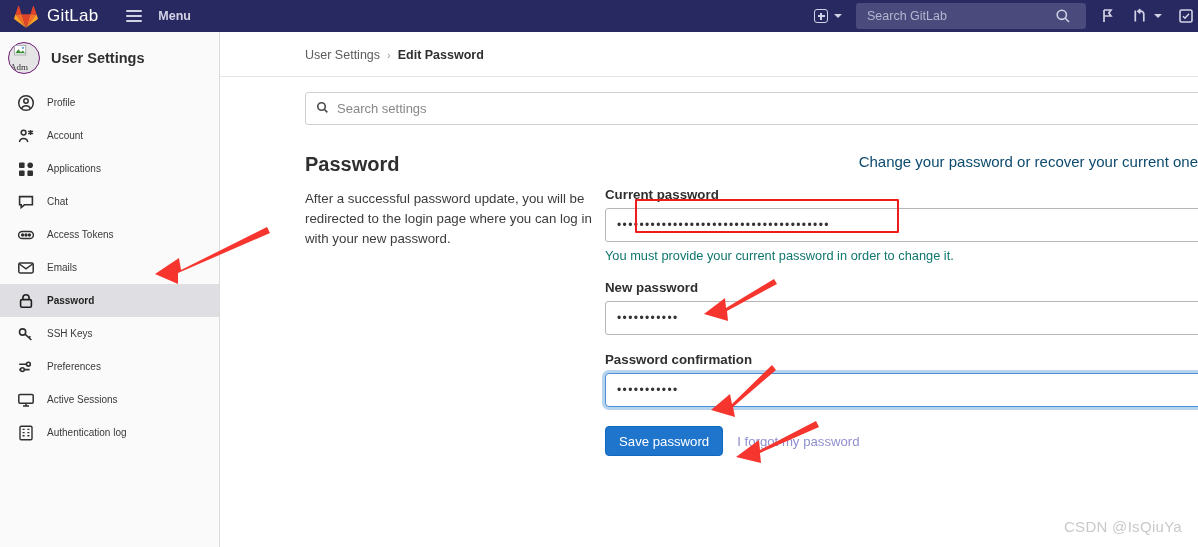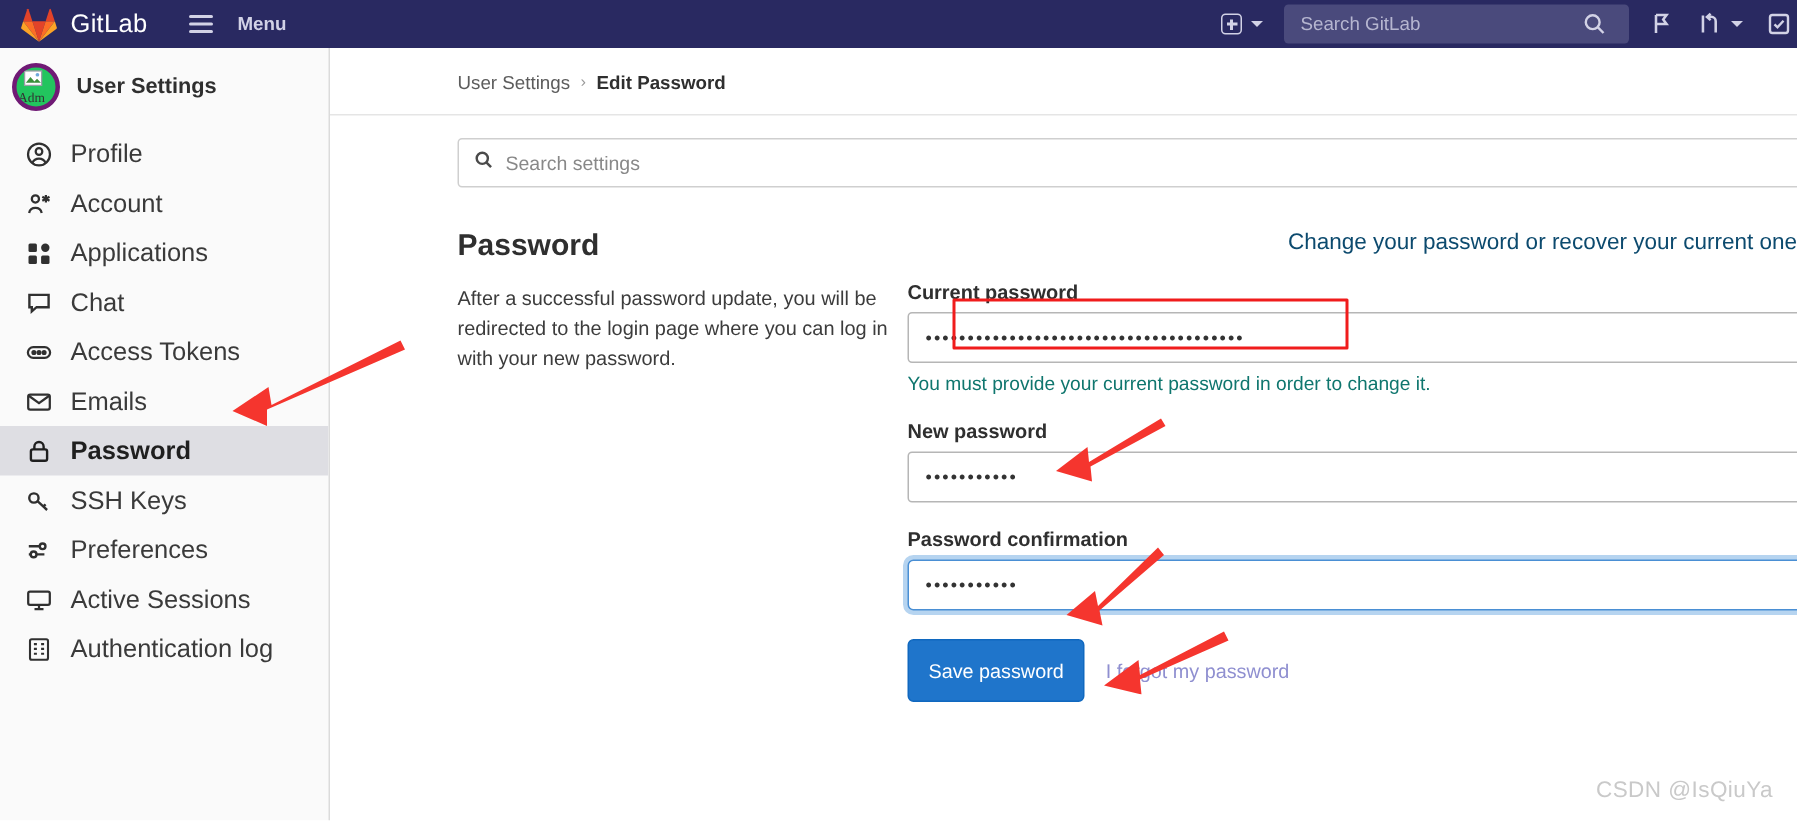--- a/index.html
+++ b/index.html
@@ -58,37 +58,37 @@
 
   
   .sidebar {
     position: absolute; top: 32px; left: 0;
     width: 220px; height: 515px;
     background: #fafafa; border-right: 1px solid #dbdbdb;
     overflow: hidden;
   }
   .sb-header { display: flex; align-items: center; padding: 10px 10px 10px 8px; }
   .avatar {
-    width: 32px; height: 32px; border-radius: 50%; background: #22c55e;
-    border: 3px solid #701a75;
+    width: 32px; height: 32px; border-radius: 50%; background: #e5e5e5;
+    border: 1px solid #701a75;
     position: relative; overflow: hidden; flex: none;
   }
   .broken-img {
     position: absolute; top: 1px; left: 4px; width: 15px; height: 14px;
   }
   .avatar-alt {
     position: absolute; bottom: 1px; left: 1px;
     font-size: 9px; color: #333; font-family: "Liberation Serif", serif;
   }
   .sb-title { font-size: 14.5px; font-weight: bold; color: #2f2f2f; margin-left: 11px; }
 
   .sb-list { padding-top: 2px; }
   .sb-item {
     display: flex; align-items: center; height: 33px;
-    padding-left: 17px; cursor: pointer; color: #3a3a3a; font-size: 17px;
+    padding-left: 17px; cursor: pointer; color: #3a3a3a; font-size: 10px;
   }
   .sb-item .sb-ic { width: 18px; height: 18px; margin-right: 12px; flex: none; display: block; }
   .sb-item.active { background: #dedee3; font-weight: 600; color: #1f1f1f; }
 
   
   .content {
     position: absolute; top: 32px; left: 220px; right: 0; bottom: 0;
     background: #fff; overflow: hidden;
   }
   .breadcrumb {
@@ -126,21 +126,21 @@
     border: 1px solid #4a8fd4;
     box-shadow: 0 0 0 3px #b6d4f0;
     border-radius: 4px;
   }
   .field-help { font-size: 12.8px; color: #0f766e; margin-top: 6px; }
   .field-group { margin-bottom: 17px; }
 
   .actions { display: flex; align-items: center; gap: 14px; margin-top: 19px; }
   .btn-primary {
     background: #1f75cb; color: #fff; border: 1px solid #1068bf;
-    border-radius: 4px; padding: 0 13px; height: 42px;
+    border-radius: 4px; padding: 0 13px; height: 30px;
     font-size: 13.2px; display: flex; align-items: center; cursor: pointer;
   }
   .link-forgot { color: #8f8fd0; font-size: 13.2px; cursor: pointer; }
 
   .watermark {
     position: absolute; right: 16px; bottom: 12px;
     color: #c9c9c9; font-size: 15px; letter-spacing: .3px;
   }
 
   

